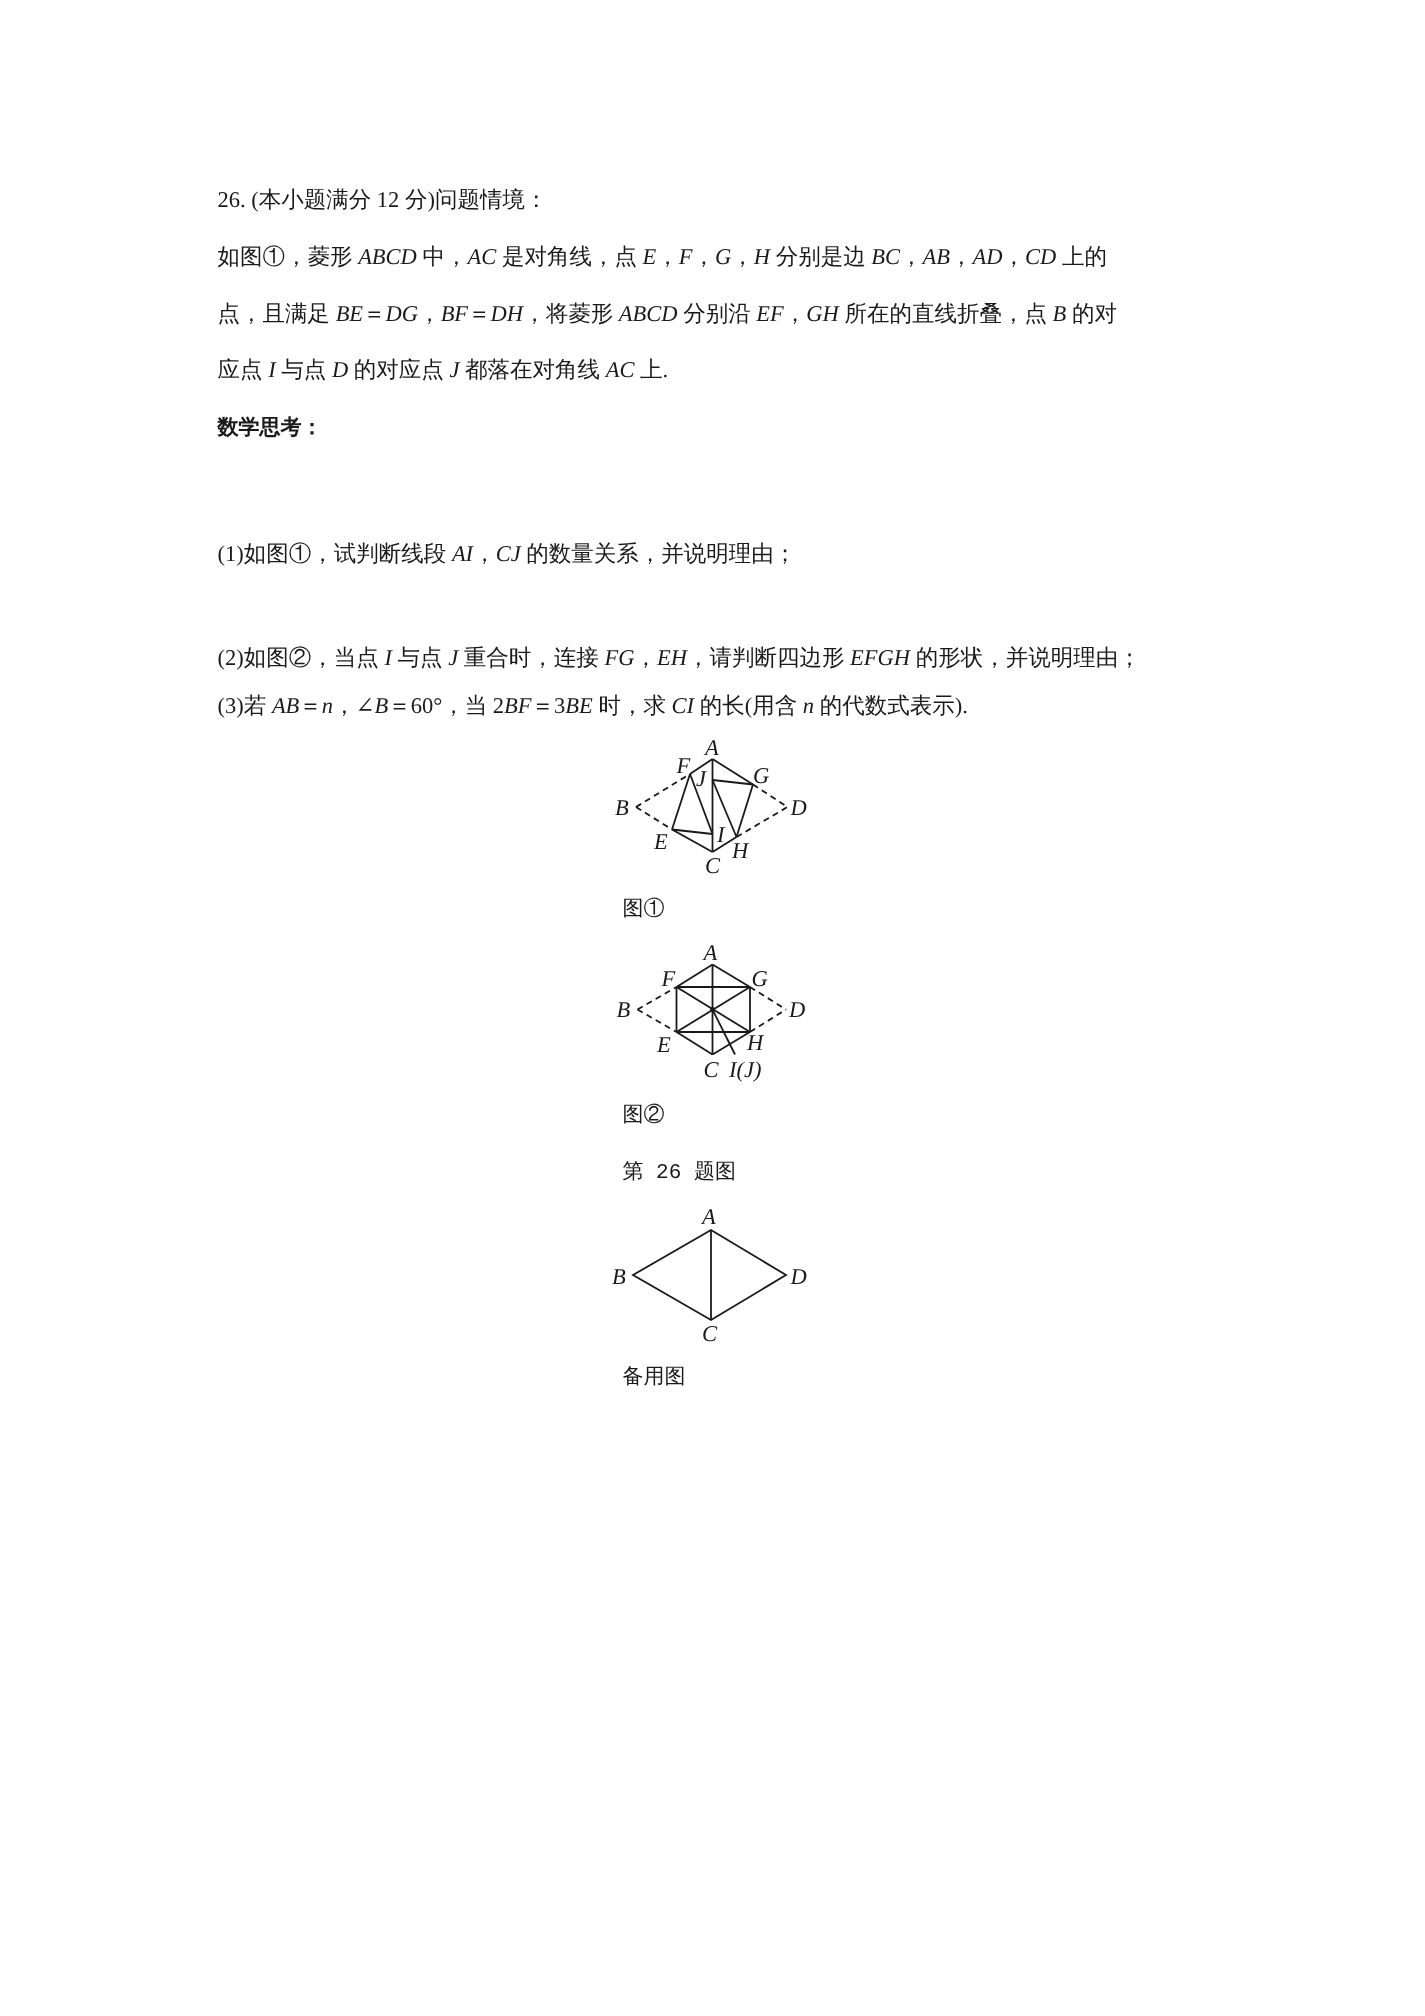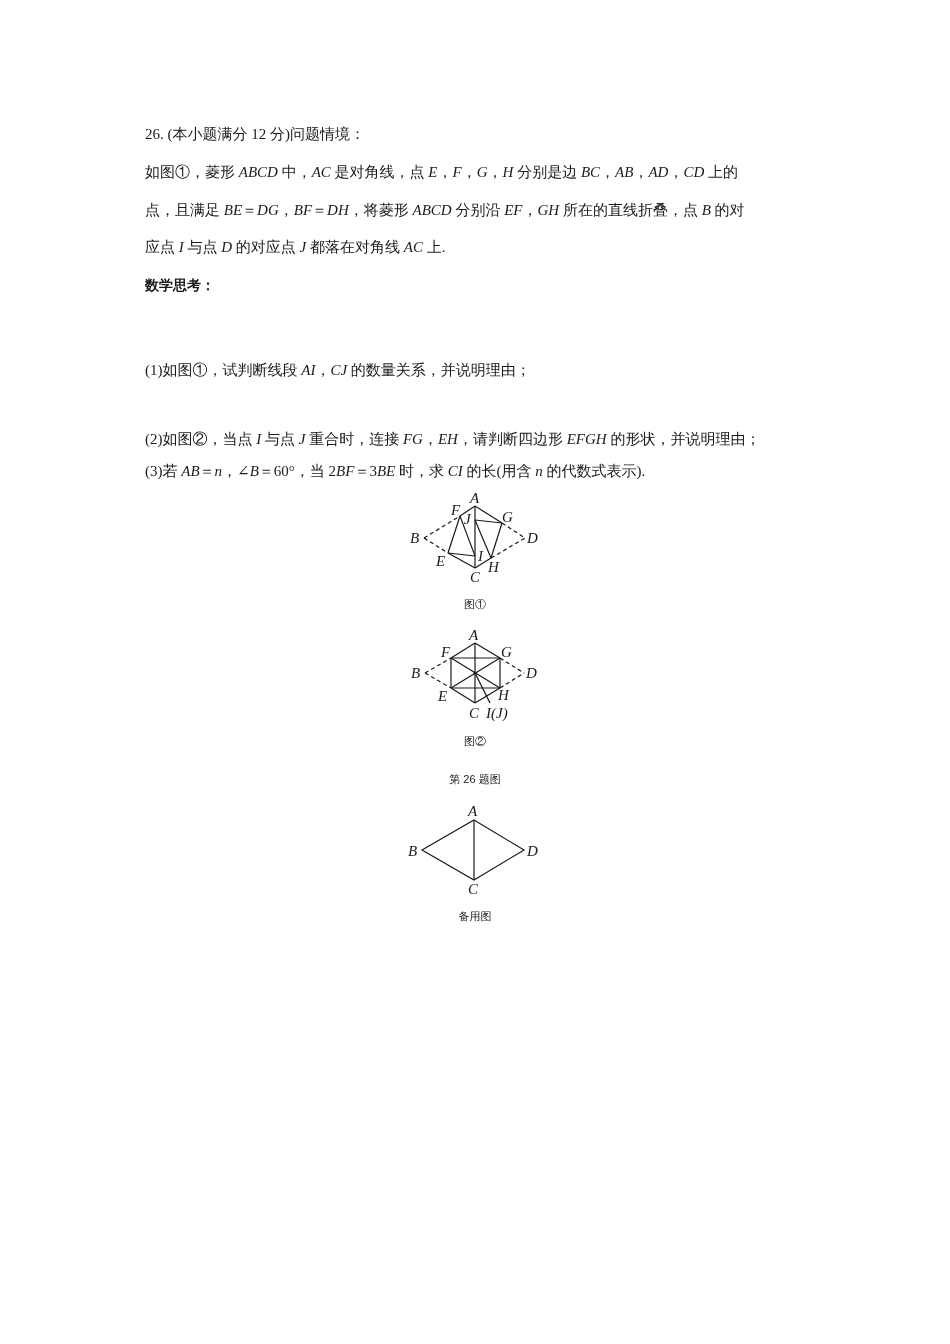--- a/index.html
+++ b/index.html
@@ -11,22 +11,22 @@
   .page { position: absolute; left: 0; top: 0; width: 849px; height: 1344px; }
   .line {
     position: absolute; left: 145px; width: 680px;
     font-size: 15px; line-height: 20px; white-space: nowrap;
     font-family: "Liberation Serif", "DejaVu Serif", serif;
   }
   .heading { font-family: "DejaVu Sans", "Liberation Sans", sans-serif; font-weight: bold; font-size: 14px; }
   .it { font-style: italic; text-align: center; }
   .fig { position: absolute; }
   .caption {
-    position: absolute; width: 120px; text-align: center;
-    font-size: 11px; font-family: Liberation Sans, sans-serif;
+    position: absolute; width: 120px; 
+    font-size: 14px; font-family: Liberation Mono, monospace;
   }
   svg text { font-family: "Liberation Serif", "DejaVu Serif", serif; font-style: italic; font-size: 15px; fill: #1a1a1a; }
 </style>
 </head>
 <body>
 
 <div class="page">
 
   <div class="line" style="top:124px;">
     <span>26.</span>

